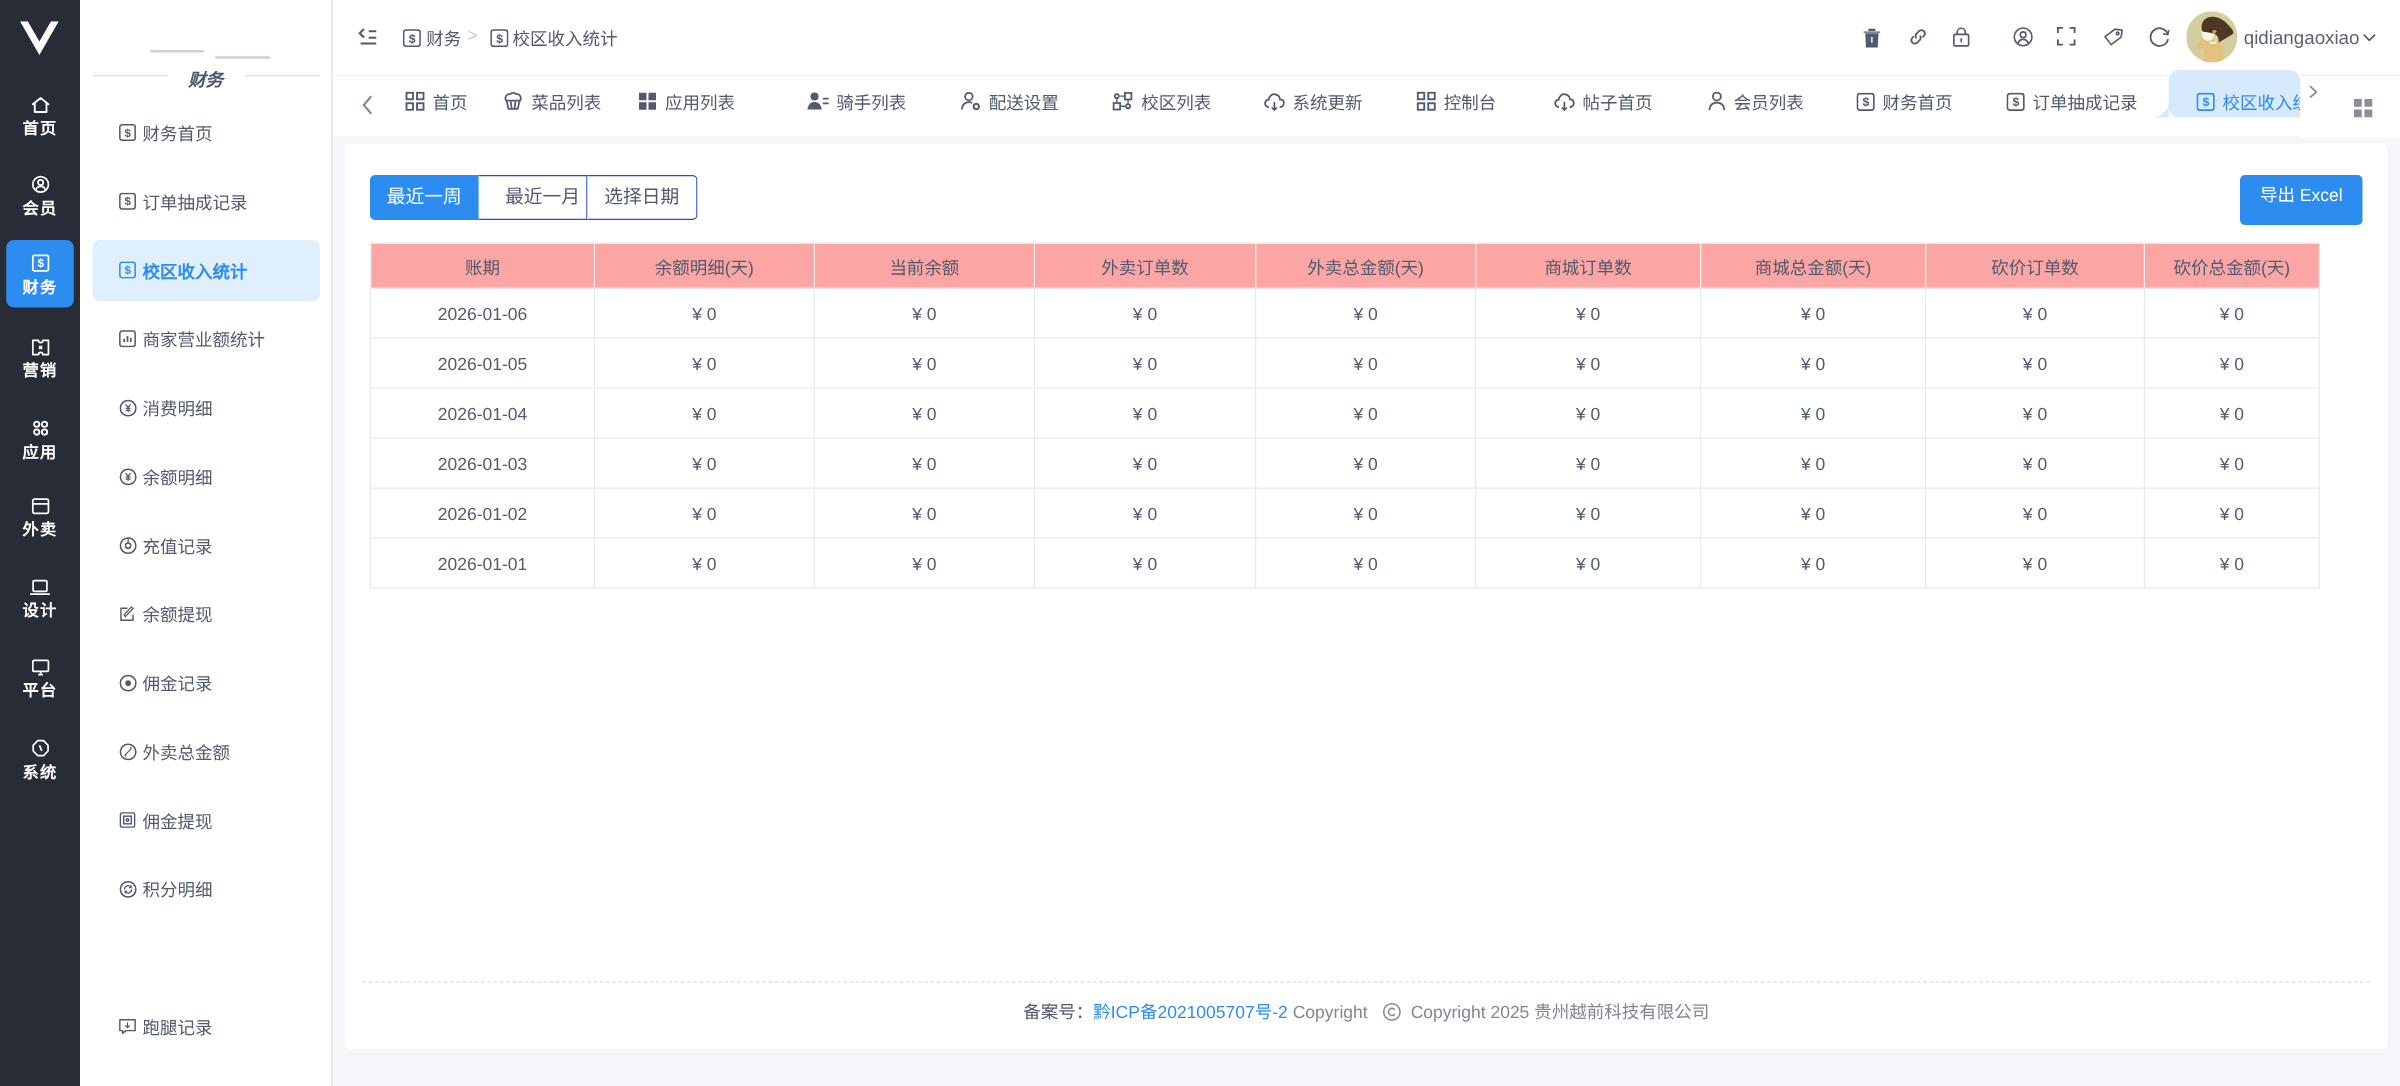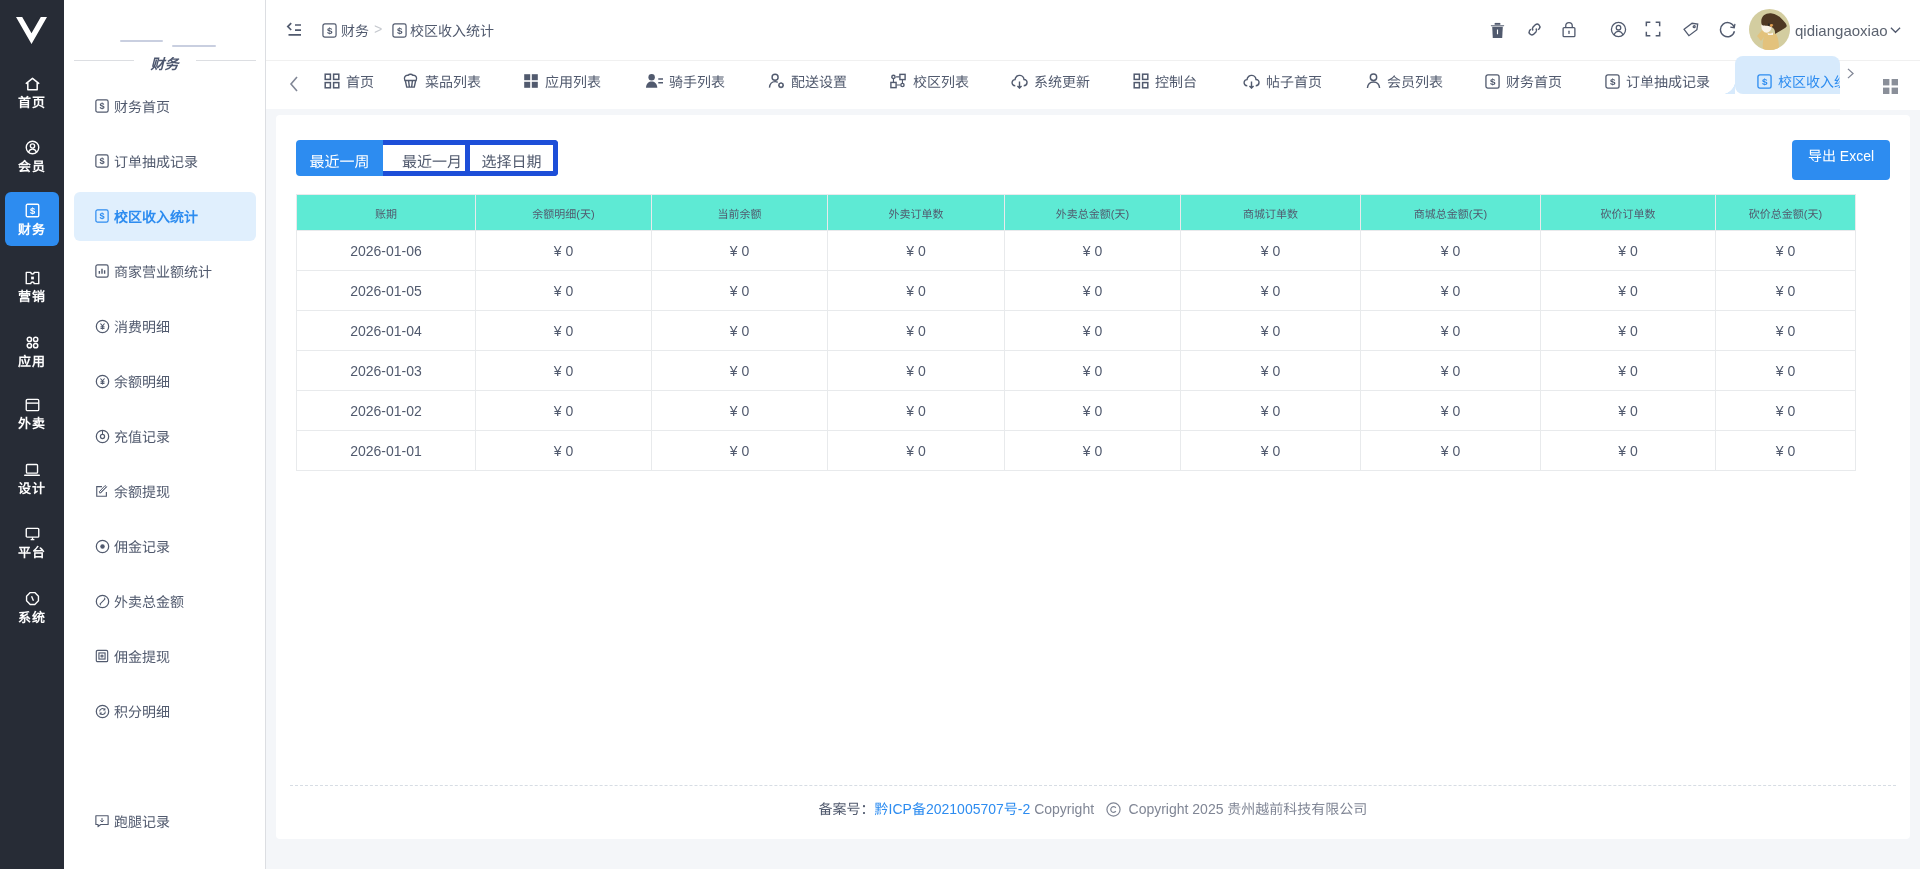--- a/index.html
+++ b/index.html
@@ -28,29 +28,29 @@
 #tagbar { position:absolute; left:266px; top:60px; width:1654px; height:49px; background:#fff; border-top:1px solid #f0f0f0; z-index:10; }
 .crumb { position:absolute; top:0; height:60px; display:flex; align-items:center; font-size:14px; color:#515a6e; }
 .hicon { position:absolute; top:21px; }
 #uname { position:absolute; left:1529px; top:0; height:60px; display:flex; align-items:center; font-size:15px; color:#5c6370; }
 .tab { position:absolute; top:6px; height:28px; display:flex; align-items:center; gap:6px; font-size:14px; color:#515a6e; white-space:nowrap; }
 #tag-active { position:absolute; left:1469px; top:-5px; width:105px; height:38px; background:#d7eafc; border-radius:8px 8px 0 8px; }
 #tag-active:before { content:""; position:absolute; left:-14px; bottom:0; width:14px; height:14px; background:radial-gradient(circle at 0 0, transparent 14px, #d7eafc 14.5px); }
 
 #card { position:absolute; left:276px; top:115px; width:1634px; height:724px; background:#fff; border-radius:4px; }
 .btngrp { position:absolute; left:20px; top:25px; display:flex; }
-.btn { height:36px; line-height:34px; width:87px; font-size:15px; color:#515a6e; background:#fff; border:5px solid #1d4ed8; text-align:center; }
+.btn { height:36px; line-height:34px; width:87px; font-size:15px; color:#515a6e; background:#fff; border:1px solid #1d4ed8; text-align:center; }
 .btn.first { border-radius:4px 0 0 4px; }
 .btn.last { border-radius:0 4px 4px 0; border-left:none; width:88px; }
 .btn.mid { border-left:none;padding-left:16px; }
 .btn.active { background:#2d8cf0; border-color:#2d8cf0; color:#fff; }
 #export { position:absolute; left:1516px; top:25px; width:98px; height:40px; background:#2d8cf0; color:#fff; font-size:14px; text-align:center; line-height:32px; border-radius:4px; }
 
 #tbl { position:absolute; left:20px; top:79px; width:1559px; border-collapse:collapse; table-layout:fixed; }
-#tbl th { background:#5eead4; height:36px; font-size:11px; font-weight:normal; color:#515a6e; border:1px solid #e8eaec; }
+#tbl th { background:#fca5a5; height:36px; font-size:14px; font-weight:normal; color:#515a6e; border:1px solid #e8eaec; }
 #tbl td { height:40px; font-size:14px; color:#515a6e; text-align:center; border:1px solid #e8eaec; background:#fff; }
 
 #footer { position:absolute; left:14px; top:670px; width:1606px; border-top:1px dashed #d7dde4; }
 #ftext { margin-top:12px; text-align:center; font-size:14px; color:#808695; }
 #ftext .dark { color:#515a6e; }
 #ftext a { color:#2d8cf0; text-decoration:none; }
 </style>
 </head>
 <body>
 
@@ -317,21 +317,21 @@
       </svg>
     首页
   </div>
   <div class="tab" style="left:136px">
     <svg width="17" height="16" viewBox="0 0 18 17" fill="none" stroke="#515a6e" stroke-width="1.5">
         <path d="M3 8 C1.5 5 3.5 2 6.5 2.5 C7.5 1 10.5 1 11.5 2.5 C14.5 2 16.5 5 15 8 Z" stroke-linejoin="round"></path>
         <path d="M3.5 8 L5 15 H13 L14.5 8 M7 8.5 L7.8 15 M11 8.5 L10.2 15" stroke-linejoin="round"></path>
       </svg>
     菜品列表
   </div>
-  <div class="tab" style="left:257px">
+  <div class="tab" style="left:244px">
     <svg width="16" height="16" viewBox="0 0 16 16" fill="#515a6e">
         <rect x="1.2" y="1.2" width="6" height="6"></rect>
         <rect x="8.8" y="1.2" width="6" height="6"></rect>
         <rect x="1.2" y="8.8" width="6" height="6"></rect>
         <rect x="8.8" y="8.8" width="6" height="6"></rect>
       </svg>
     应用列表
   </div>
   <div class="tab" style="left:379px">
     <svg width="18" height="16" viewBox="0 0 19 16" fill="#515a6e">

